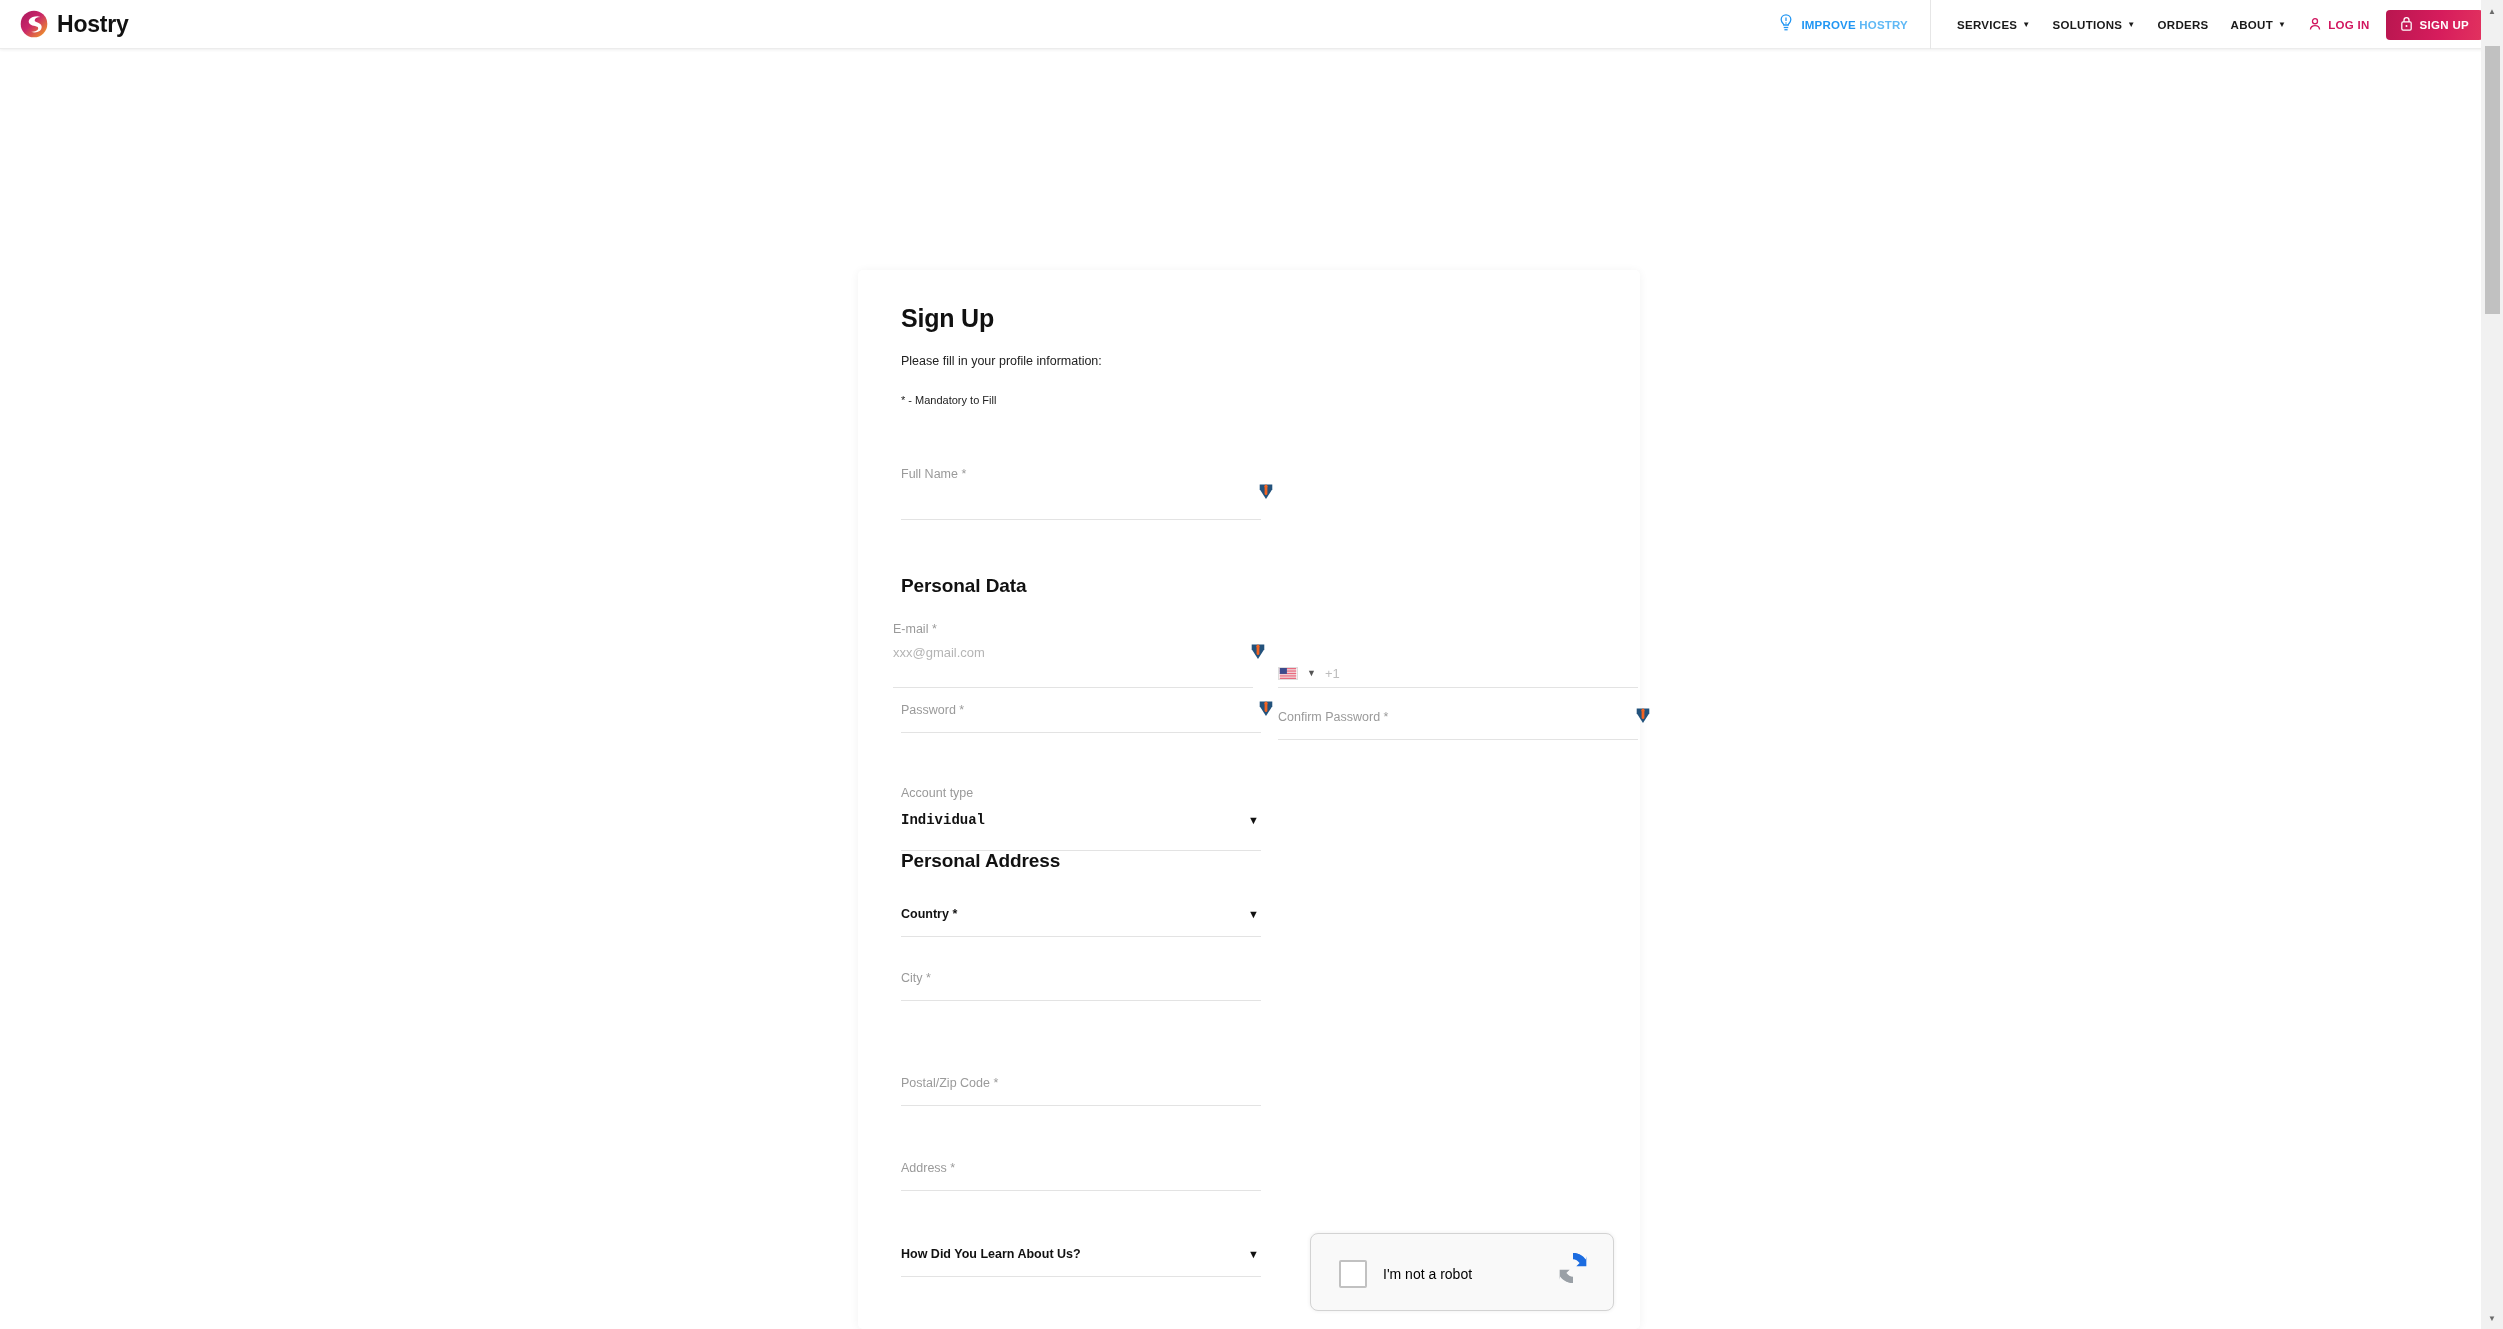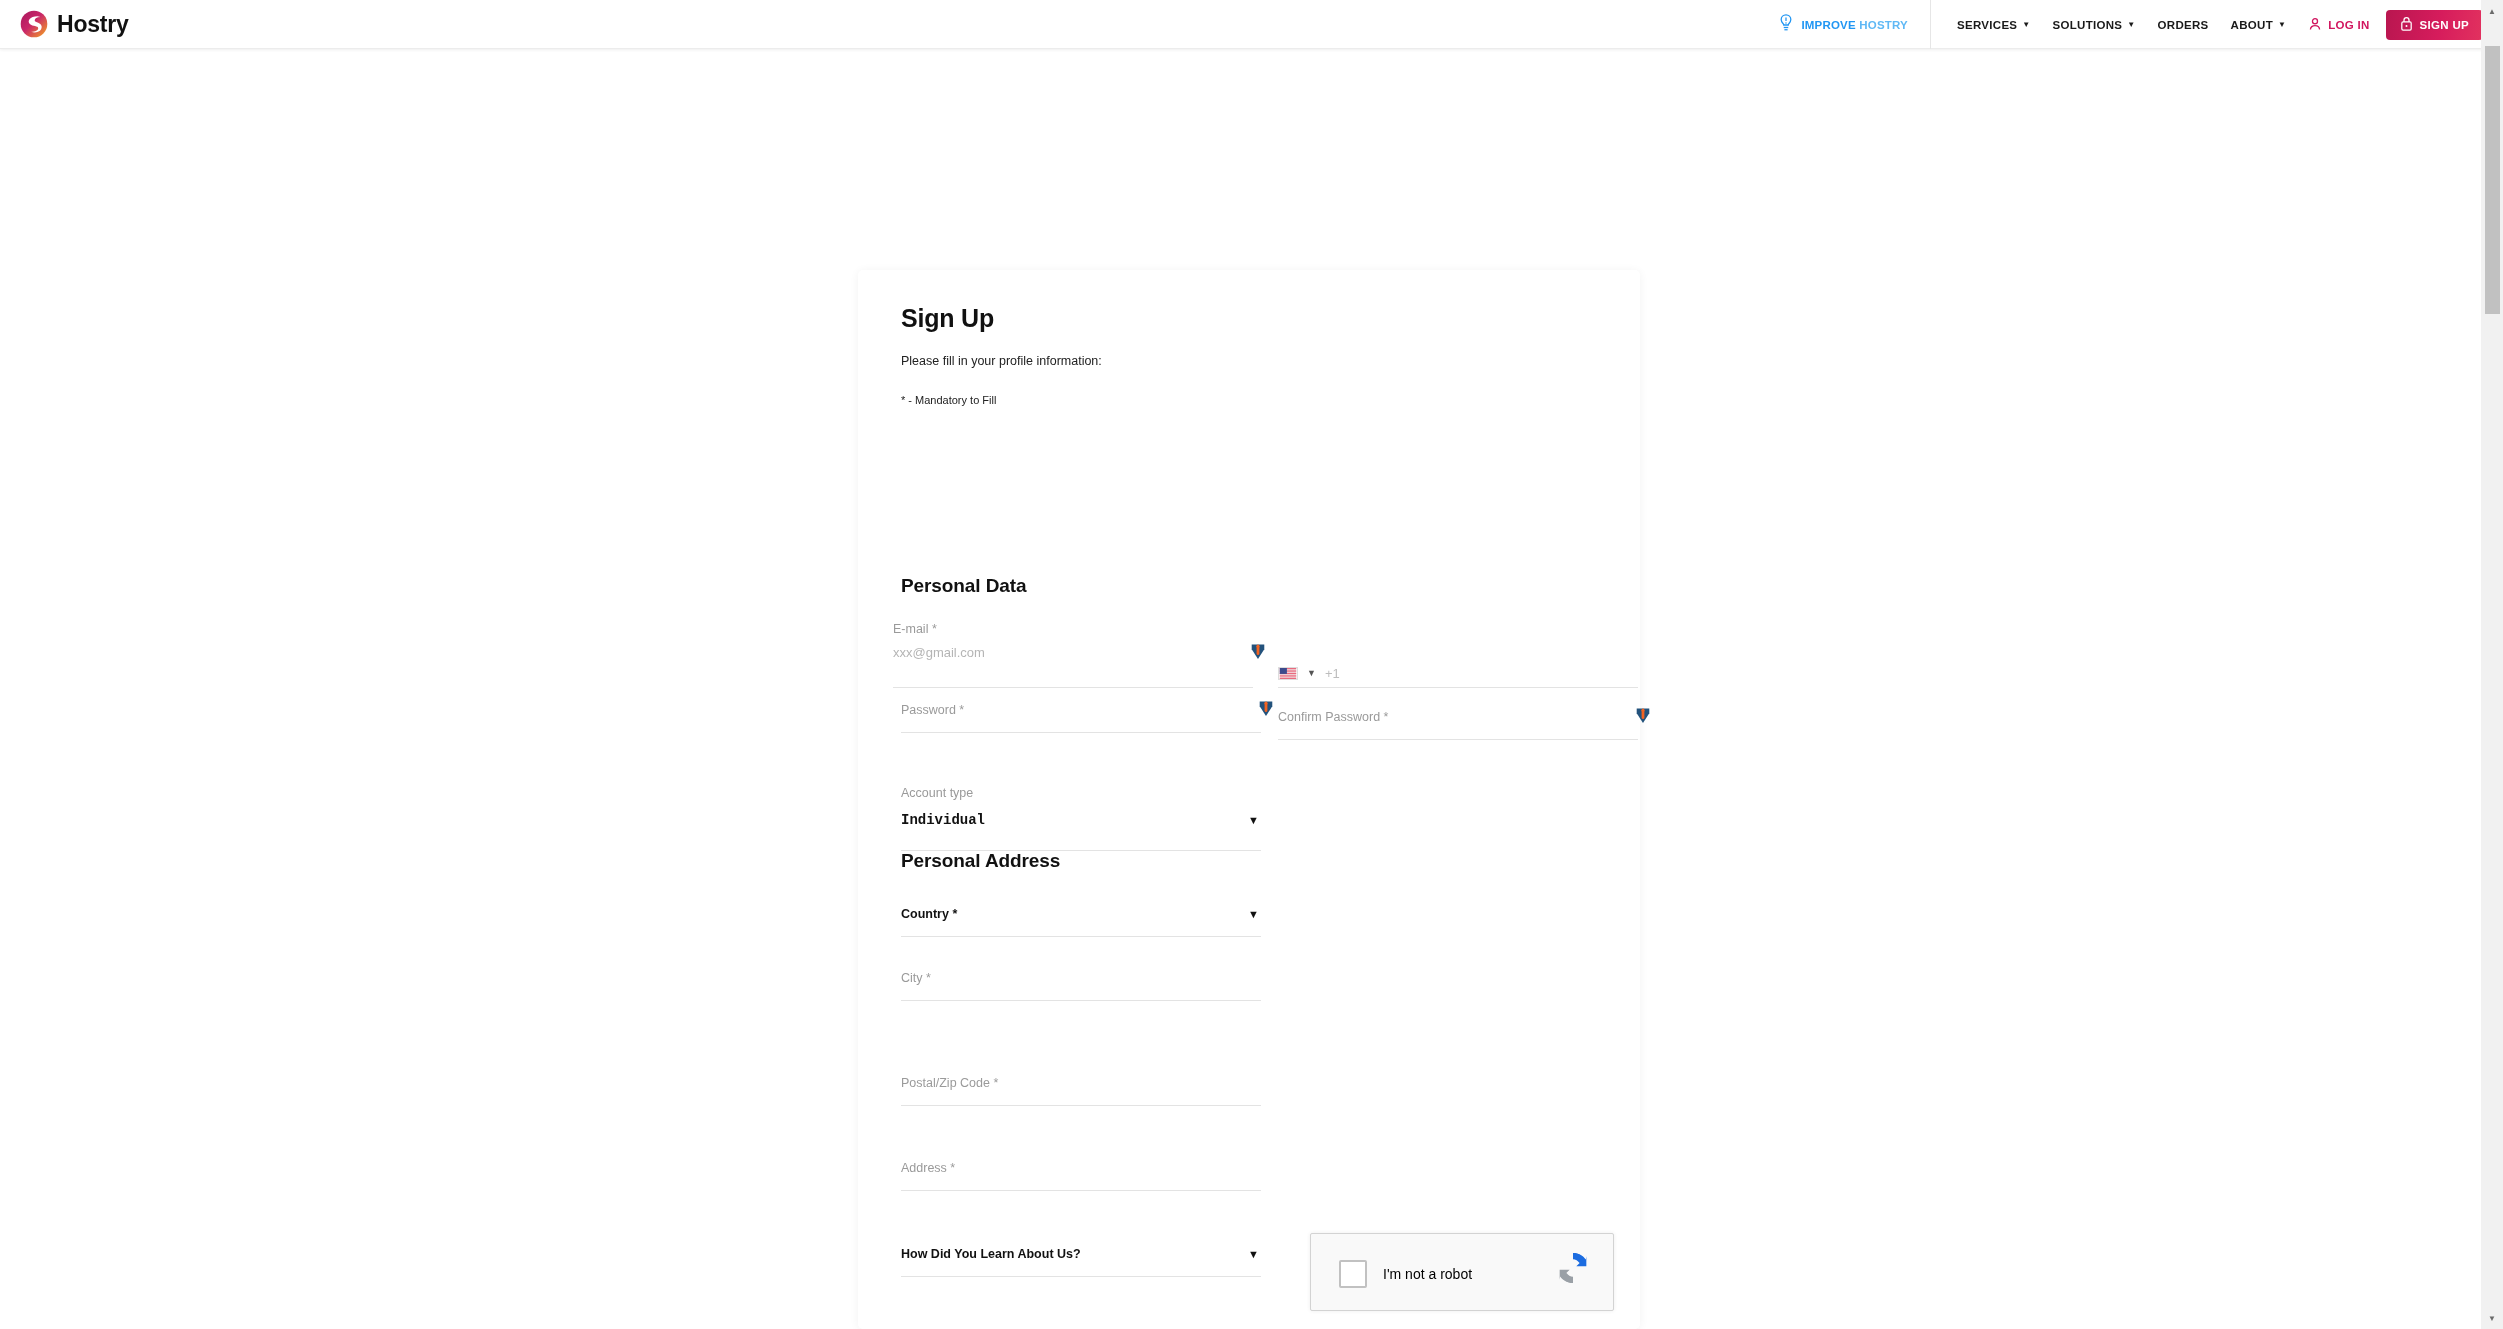--- a/index.html
+++ b/index.html
@@ -178,21 +178,21 @@
   .f-learn { position: absolute; left: 43px; top: 977px; width: 360px; height: 30px; }
   .f-learn .field-label { position: absolute; top: 0; left: 0; }
   .f-learn .caret { top: 2px; }
 
   
   .recaptcha {
     position: absolute; left: 452px; top: 963px;
     width: 304px; height: 78px;
     background: #f9f9f9;
     border: 1px solid #d3d3d3;
-    border-radius: 2px;
+    border-radius: 8px;
     box-shadow: 0 0 4px rgba(0,0,0,0.07);
   }
   .rc-check {
     position: absolute; left: 28px; top: 26px;
     width: 28px; height: 28px;
     background: #fff;
     border: 2px solid #c1c1c1;
     border-radius: 2px;
   }
   .rc-text {
@@ -305,20 +305,30 @@
 </div>
 
 <div class="page">
 
   <div class="form-card">
 
     <h1 class="page-title">Sign Up</h1>
     <div class="subtitle">Please fill in your profile information:</div>
     <div class="mandatory-note">* - Mandatory to Fill</div>
 
+    <div class="field f-fullname">
+      <span class="field-label">Full Name *</span>
+      <span class="pm-icon">
+        <svg viewBox="0 0 20 24">
+          <path d="M1 2h18v7L10 23 1 9z" fill="#23527c"></path>
+          <rect x="8" y="4" width="4" height="13" rx="1.6" fill="#f26322"></rect>
+          <circle cx="10" cy="4.5" r="2.2" fill="#f26322"></circle>
+        </svg>
+      </span>
+    </div>
 
     <h2 class="section-heading h-personal-data">Personal Data</h2>
 
     <div class="field f-email">
       <span class="field-label">E-mail *</span>
       <span class="field-placeholder">xxx@gmail.com</span>
       <span class="pm-icon">
         <svg viewBox="0 0 20 24">
           <path d="M1 2h18v7L10 23 1 9z" fill="#23527c"></path>
           <rect x="8" y="4" width="4" height="13" rx="1.6" fill="#f26322"></rect>

